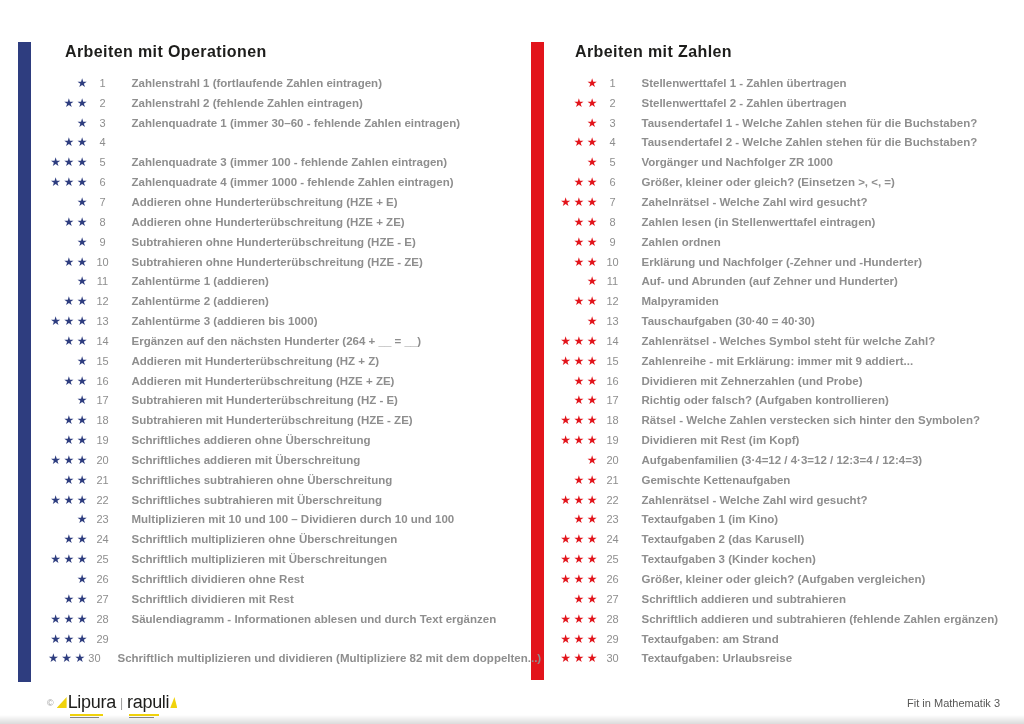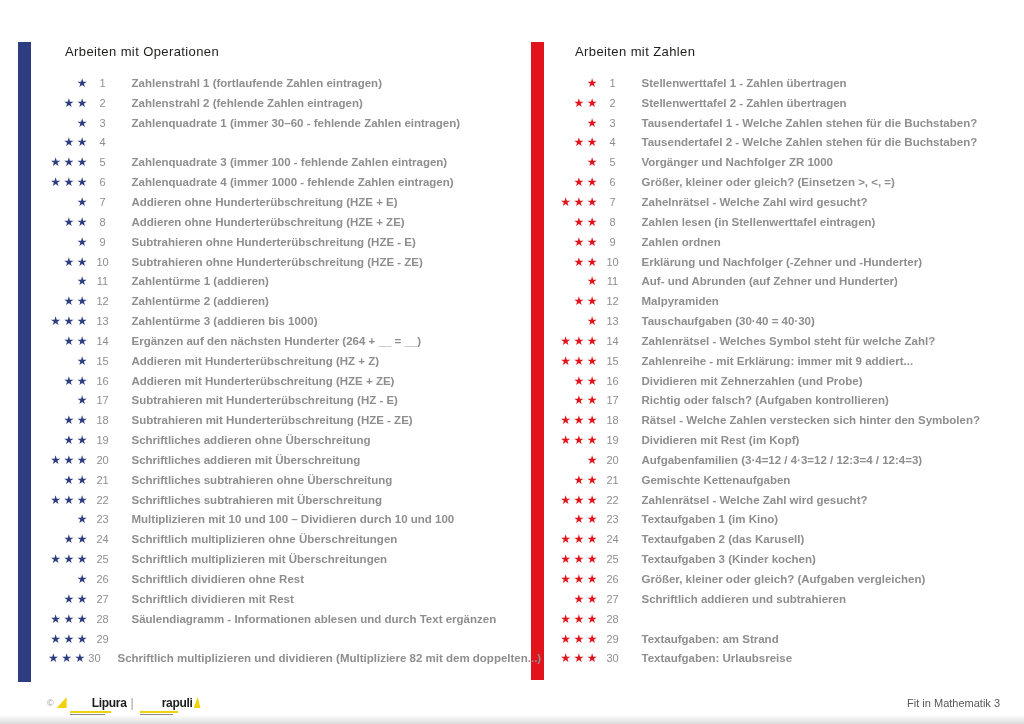--- a/index.html
+++ b/index.html
@@ -9,22 +9,22 @@
     font-family:"Liberation Sans", sans-serif;
   }
   .accent-bar{position:absolute;top:42px;width:13px;}
   .bar-blue{left:18px;height:640px;background:var(--navy);}
   .bar-red{left:531px;height:638px;background:var(--red);}
 
   .section{position:absolute;top:44px;}
   .section-left{left:48px;width:475px;}
   .section-right{left:558px;width:462px;}
   .section h1{
-    margin:0 0 0 17px;font-size:13px;line-height:16px;
-    font-weight:normal;letter-spacing:.4px;color:var(--heading);
+    margin:0 0 0 17px;font-size:16px;line-height:16px;
+    font-weight:bold;letter-spacing:.4px;color:var(--heading);
   }
   .rows{margin-top:13px;}
   .row{display:flex;align-items:center;height:19.85px;white-space:nowrap;}
   .stars{
     width:42px;text-align:right;font-size:12px;line-height:12px;
     letter-spacing:2.5px;margin-right:-2.5px;
   }
   .section-left .stars{color:var(--navy);}
   .section-right .stars{color:var(--red);}
   .num{width:24px;text-align:center;margin-left:3px;font-size:11px;color:var(--itemText);}
@@ -33,21 +33,21 @@
   .footer-logo{
     position:absolute;left:47px;top:694px;height:17px;
     display:flex;align-items:center;
   }
   .copyright{font-size:9px;color:#9a9a9a;margin-right:3px;}
   .logo-triangle{
     width:10px;height:11px;background:var(--yellow);
     clip-path:polygon(100% 0, 0 100%, 100% 100%);
     margin-right:1px;
   }
-  .brand{position:relative;font-weight:bold;font-size:12px;letter-spacing:-.3px;color:var(--heading);padding-left:24px;}
+  .brand{position:relative;font-weight:normal;font-size:18px;letter-spacing:-.3px;color:var(--heading);}
   .brand .underbar{
     position:absolute;left:2px;bottom:-3px;height:2px;width:70%;
     background:var(--yellow);
   }
   .brand .tagline-bar{
     position:absolute;left:2px;bottom:-5px;height:1px;width:60%;
     background:#8a8a8a;
   }
   .brand-divider{margin:0 4px;color:#9a9a9a;font-size:12px;}
   .logo-flame{
@@ -358,20 +358,21 @@
         <span class="label">Größer, kleiner oder gleich? (Aufgaben vergleichen)</span>
       </div>
       <div class="row">
         <span class="stars">★★</span>
         <span class="num">27</span>
         <span class="label">Schriftlich addieren und subtrahieren</span>
       </div>
       <div class="row">
         <span class="stars">★★★</span>
         <span class="num">28</span>
+        <span class="label">Schriftlich addieren und subtrahieren (fehlende Zahlen ergänzen)</span>
       </div>
       <div class="row">
         <span class="stars">★★★</span>
         <span class="num">29</span>
         <span class="label">Textaufgaben: am Strand</span>
       </div>
       <div class="row">
         <span class="stars">★★★</span>
         <span class="num">30</span>
         <span class="label">Textaufgaben: Urlaubsreise</span>

